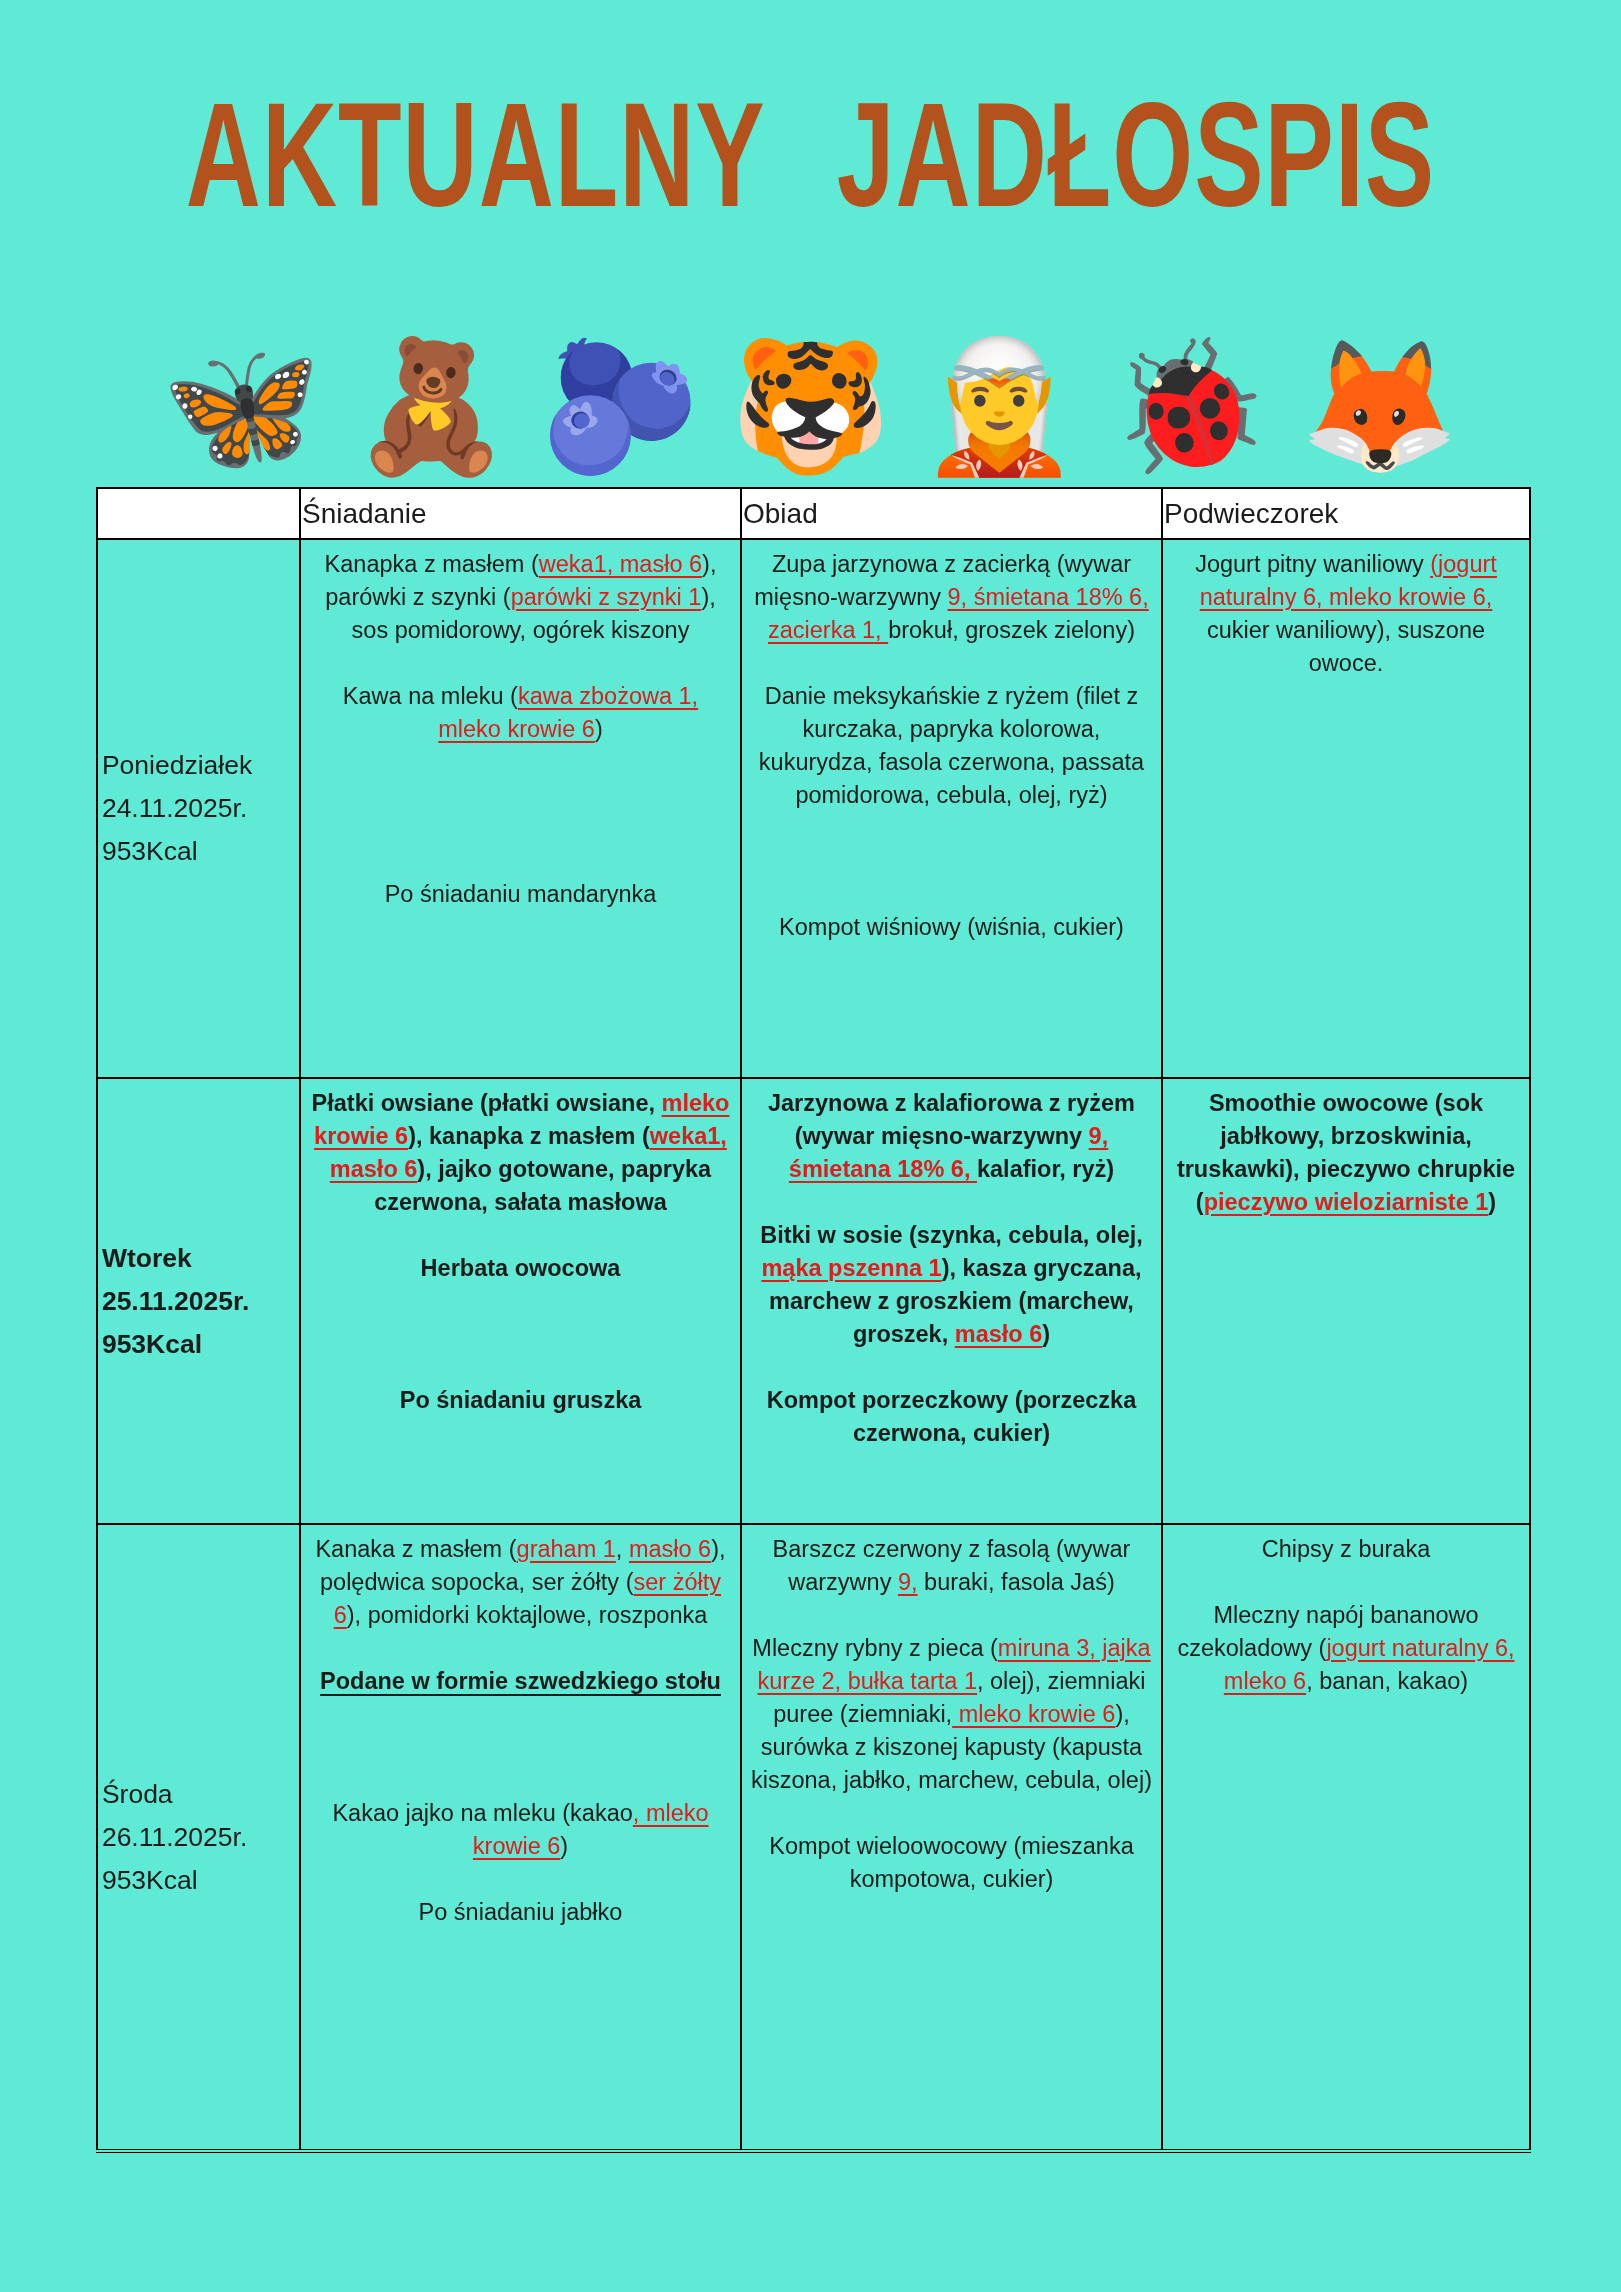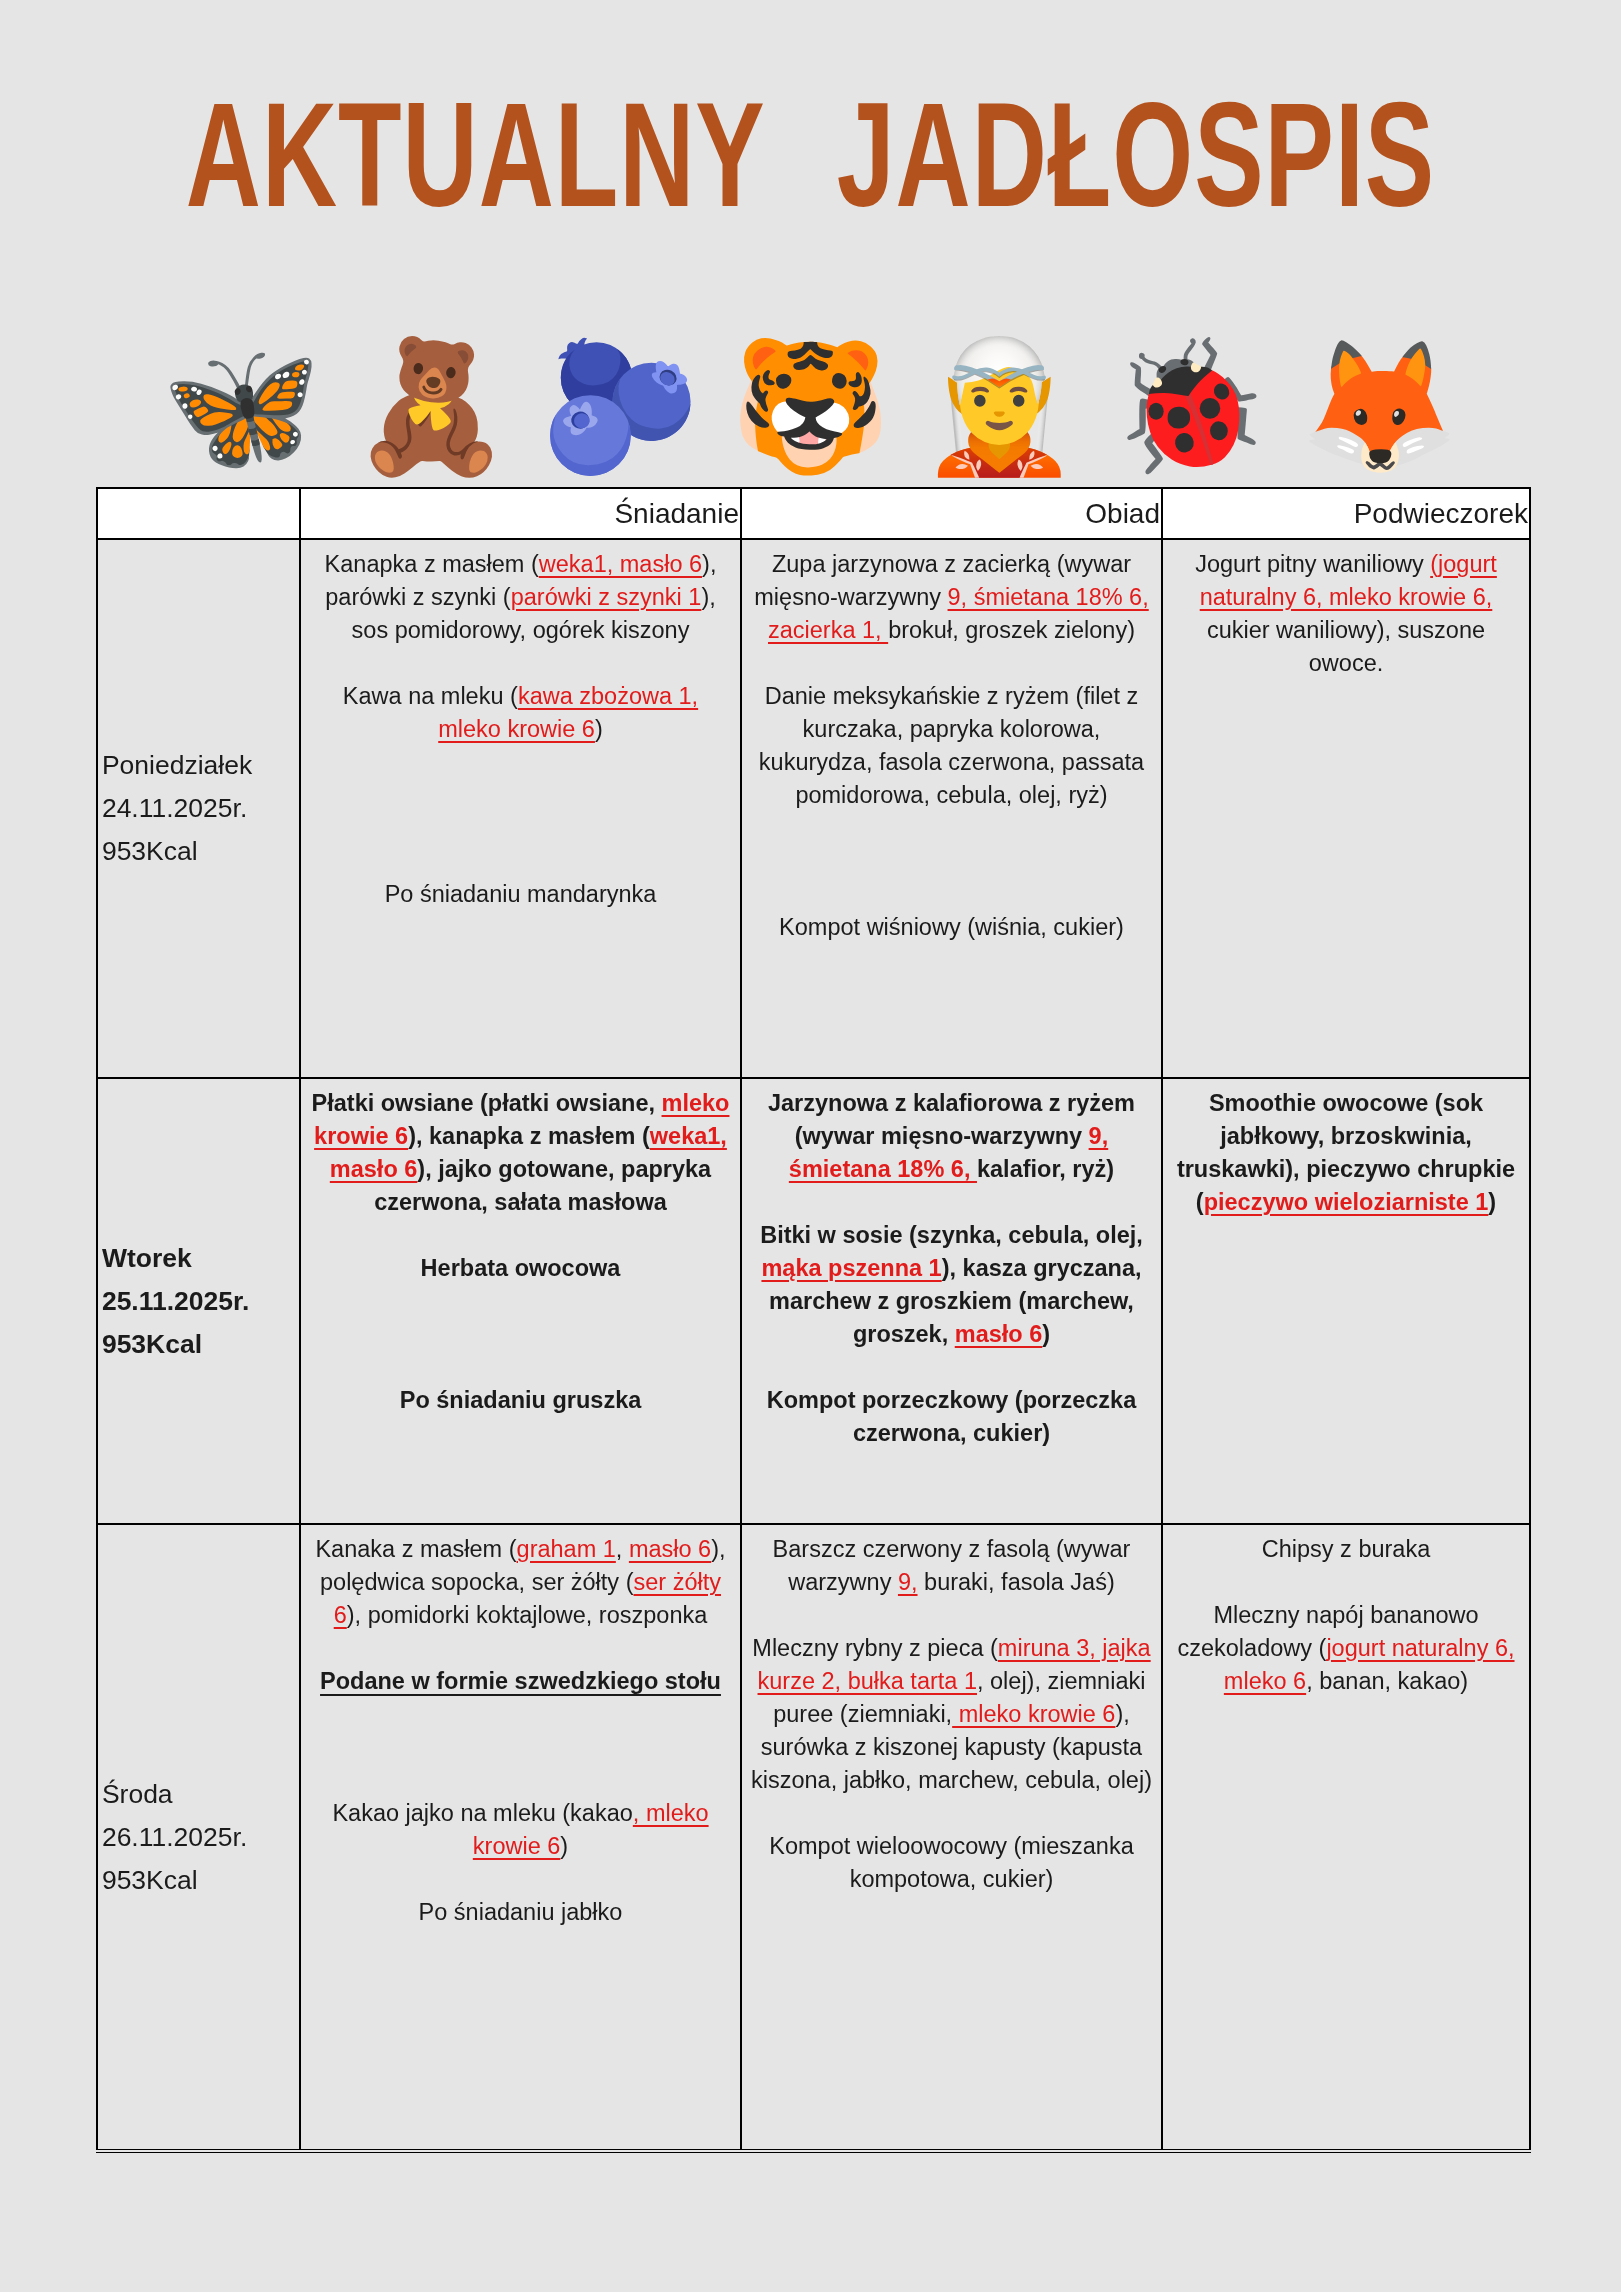--- a/index.html
+++ b/index.html
@@ -1,40 +1,40 @@
 <!DOCTYPE html>
 <html style="--title: #b4521e; --red: #e21b1b;"><head>
 <meta charset="utf-8">
 <style>
   :root { --title:#b4521e; --red:#e21b1b; }
   * { box-sizing:border-box; }
   html,body { margin:0; padding:0; background:#ffffff; }
   .page {
-    position:relative; width:1621px; height:2293px; background:#e5e5e5;
+    position:relative; width:1621px; height:2293px; background:#5eead4;
     font-family:"Liberation Sans","DejaVu Sans",sans-serif; color:#1b1b1b;
     overflow:hidden;
   }
   .title {
     position:absolute; top:71px; left:0; width:100%; margin:0;
     text-align:center; font-size:104px; font-weight:bold; color:var(--title);
     letter-spacing:1px; word-spacing:43px;
     transform:scaleY(1.42); transform-origin:top center; white-space:nowrap;
   }
   .mascots {
     position:absolute; top:286px; left:0; width:100%; height:188px;
     display:flex; justify-content:center; align-items:flex-end; gap:29px;
   }
   .mascot { font-size:129px; line-height:1.05; display:inline-block; }
   table.menu {
     position:absolute; top:487px; left:96px; width:1433px;
     border-collapse:collapse; table-layout:fixed;
   }
   table.menu th, table.menu td { border:2px solid #000; }
   table.menu thead th {
-    height:51px; font-weight:normal; font-size:28px; text-align:right;
+    height:51px; font-weight:normal; font-size:28px; text-align:left;
     border-top:2.9px solid #000; border-bottom:2.9px solid #000; background:#fff;
   }
   tr.row-mon > td { height:539px; }
   tr.row-tue > td { height:446px;font-weight:bold; }
   tr.row-wed > td { height:627px; }
   tr.row-wed > td { border-bottom:4.9px double #000; }
   td.day {
     vertical-align:middle; text-align:left;
     font-size:26.5px; line-height:43px; padding:3.9px;
   }

